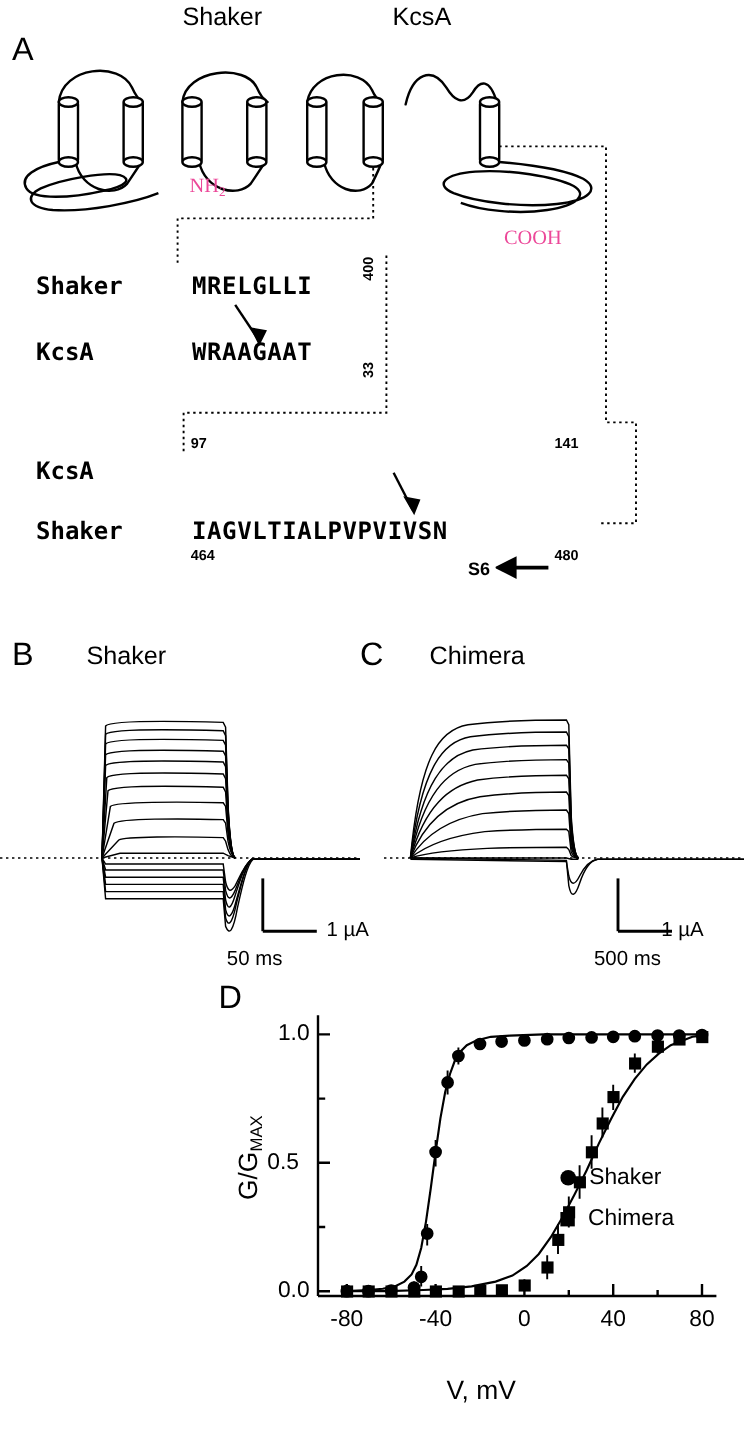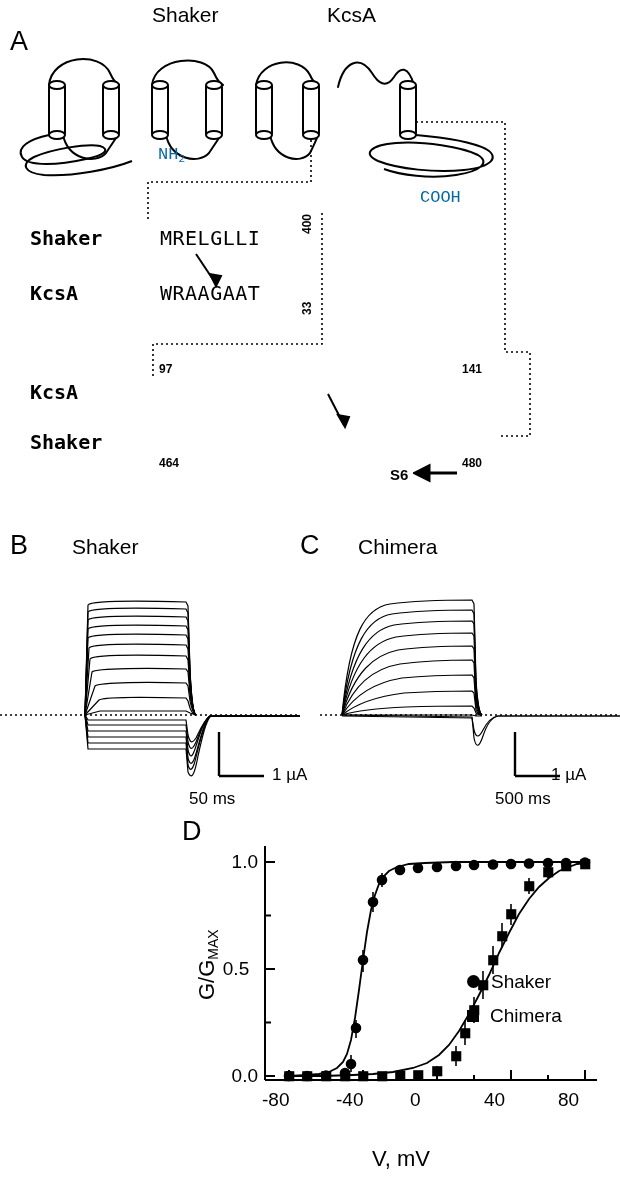--- a/index.html
+++ b/index.html
@@ -33,23 +33,23 @@
   }
 
   
   .topo-label {
     font-family: "Liberation Sans", sans-serif;
     font-size: 21px;
     color: #000;
     line-height: 1;
   }
   .term-label {
-    font-family: Liberation Mono, monospace;
+    font-family: Liberation Serif, serif;
     font-size: 17px;
-    color: #0369a1;
+    color: #ec4899;
     line-height: 1;
   }
   .term-label sub {
     font-size: 11px;
     vertical-align: baseline;
     position: relative;
     top: 3px;
   }
 
   
@@ -57,21 +57,21 @@
     font-family: "DejaVu Sans Mono", monospace;
     font-size: 20px;
     font-weight: bold;
     letter-spacing: 0px;
     line-height: 1;
     white-space: pre;
   }
   .seq-res {
     font-family: "DejaVu Sans Mono", monospace;
     font-size: 20px;
-    font-weight: normal;
+    font-weight: bold;
     letter-spacing: 0.5px;
     line-height: 1;
     white-space: pre;
   }
   .seq-num {
     font-family: "Liberation Sans", sans-serif;
     font-size: 12px;
     font-weight: bold;
     line-height: 1;
   }
@@ -96,21 +96,21 @@
     font-family: "Liberation Sans", sans-serif;
     font-size: 17px;
     line-height: 1;
   }
 
   
   .axis-tick {
     font-family: "Liberation Sans", sans-serif;
     font-size: 19px;
     line-height: 1;
-    text-align: left;
+    text-align: center;
   }
   .axis-title {
     font-family: "Liberation Sans", sans-serif;
     font-size: 22px;
     line-height: 1;
   }
   .axis-title.vert {
     transform: rotate(-90deg);
     transform-origin: left top;
     white-space: nowrap;
@@ -234,20 +234,21 @@
 
   <div class="abs seq-name" style="left:30px; top:283px;">KcsA</div>
   <div class="abs seq-res" style="left:160px; top:283px;">WRAAGAAT</div>
   <div class="abs seq-num vert" style="left:313px; top:303px;">33</div>
 
   <div class="abs seq-name" style="left:30px; top:382px;">KcsA</div>
   <div class="abs seq-num" style="left:159px; top:363px;">97</div>
   <div class="abs seq-num" style="left:462px; top:363px;">141</div>
 
   <div class="abs seq-name" style="left:30px; top:432px;">Shaker</div>
+  <div class="abs seq-res" style="left:160px; top:432px;">IAGVLTIALPVPVIVSN</div>
   <div class="abs seq-num" style="left:159px; top:457px;">464</div>
   <div class="abs seq-num" style="left:462px; top:457px;">480</div>
 
   <div class="abs s6-label" style="left:390px; top:467px;">S6</div>
   <svg class="abs" style="left:413px; top:462px;" width="46" height="24" viewBox="0 0 46 24">
     <g stroke="#000" stroke-width="3" fill="#000">
       <line x1="44" y1="11" x2="12" y2="11"></line>
       <polygon points="2,11 16,4 16,18"></polygon>
     </g>
   </svg>

